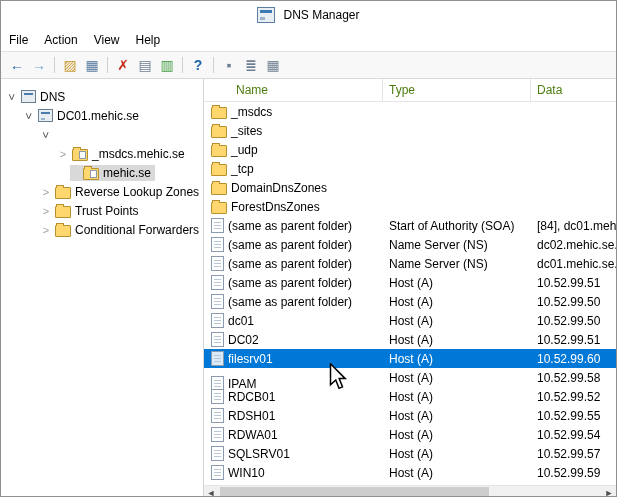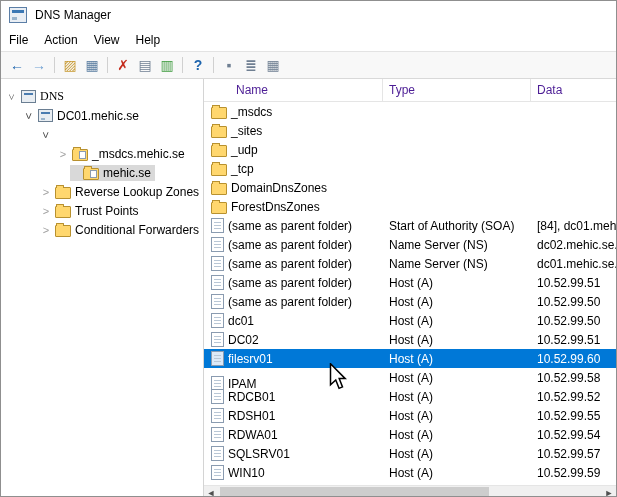--- a/index.html
+++ b/index.html
@@ -1,19 +1,19 @@
 <!DOCTYPE html>
 <html style="--sel: #0078d7; --tree-sel: #d9d9d9;"><head>
 <meta charset="utf-8">
 <style>
   html,body{margin:0;padding:0;background:#cfcfcf;font-family:"Liberation Sans","DejaVu Sans",sans-serif;}
   .window{position:relative;width:617px;height:497px;background:#ffffff;border:1px solid #8f8f8f;box-sizing:border-box;overflow:hidden;}
 
   
-  .titlebar{height:28px;display:flex;align-items:center;padding-left:8px;background:#ffffff;}
+  .titlebar{height:28px;display:flex;align-items:center;background:#ffffff;justify-content:center;}
   .app-icon{width:16px;height:14px;background:#e9eef4;border:1px solid #5b7ea6;position:relative;display:inline-block;}
   .app-icon::before{content:'';position:absolute;left:2px;top:2px;right:2px;height:3px;background:#3c78b4;}
   .app-icon::after{content:'';position:absolute;left:2px;bottom:2px;width:5px;height:3px;background:#9ab4cc;}
   .title{margin-left:8px;font-size:12px;color:#000;}
 
   
   .menubar{height:22px;display:flex;align-items:center;background:#ffffff;font-size:12px;}
   .menu-item{padding:2px 8px;color:#000;}
 
   
@@ -36,21 +36,21 @@
   .ticon{display:inline-block;position:relative;flex:0 0 auto;}
   .ticon.console,.ticon.server{width:13px;height:11px;background:#e8edf2;border:1px solid #6a7e92;}
   .ticon.console::before,.ticon.server::before{content:'';position:absolute;left:2px;top:2px;right:2px;height:2px;background:#4a7cb0;}
   .ticon.server::after{content:'';position:absolute;left:2px;bottom:1px;width:4px;height:2px;background:#9ab4cc;}
   .ticon.folder,.ticon.zone{width:14px;height:10px;background:#ffd76e;border:1px solid #b8912f;border-radius:1px;margin-top:2px;}
   .ticon.folder::before,.ticon.zone::before{content:'';position:absolute;top:-3px;left:0;width:6px;height:2px;background:#ffd76e;border:1px solid #b8912f;border-bottom:none;border-radius:1px 1px 0 0;}
   .ticon.zone::after{content:'';position:absolute;right:1px;top:1px;width:5px;height:6px;background:#fff;border:1px solid #8a9bb0;}
 
   
   .list-pane{flex:1;display:flex;flex-direction:column;background:#fff;min-width:0;}
-  .list-header{height:22px;display:flex;border-bottom:1px solid #e5e5e5;font-size:12px;color:#4c1d95;flex:0 0 22px;}
+  .list-header{height:22px;display:flex;border-bottom:1px solid #e5e5e5;font-size:12px;color:#4d7c0f;flex:0 0 22px;}
   .col{box-sizing:border-box;border-right:1px solid #e5e5e5;display:flex;align-items:center;padding-left:6px;overflow:hidden;}
   .col.h0{padding-left:32px;}
   .col:last-child{flex:1;border-right:none;}
   .list-body{flex:1;overflow:hidden;}
   .lrow{height:19px;display:flex;align-items:center;font-size:12px;color:#000;white-space:nowrap;cursor:default;}
   .cell{box-sizing:border-box;padding-left:6px;overflow:hidden;display:flex;align-items:center;gap:4px;flex:0 0 auto;}
   .cell.c0{padding-left:7px;}
   .cell:last-child{flex:1;}
   .lrow.sel{background:var(--sel,#0078d7);color:#fff;}
   .licon{display:inline-block;position:relative;flex:0 0 auto;}
@@ -98,21 +98,21 @@
       <span class="tb-sep"></span>
       <span class="tb-btn" style="color: rgb(29, 100, 173);">?</span>
       <span class="tb-sep"></span>
       <span class="tb-btn" style="color: rgb(111, 127, 146);">▪</span>
       <span class="tb-btn" style="color: rgb(111, 127, 146);">≣</span>
       <span class="tb-btn" style="color: rgb(111, 127, 146);">▦</span>
     </div>
 
   <div class="main">
     <div class="tree-pane">
-        <div class="tree-row" style="padding-left: 4px; font-family: Liberation Serif, serif;">
+        <div class="tree-row" style="padding-left: 4px;">
           <span class="expander expanded">&gt;</span>
           <span class="node">
             <span class="ticon console"></span>
             <span class="tlabel">DNS</span>
           </span>
         </div>
         <div class="tree-row" style="padding-left: 21px;">
           <span class="expander expanded">&gt;</span>
           <span class="node">
             <span class="ticon server"></span>

